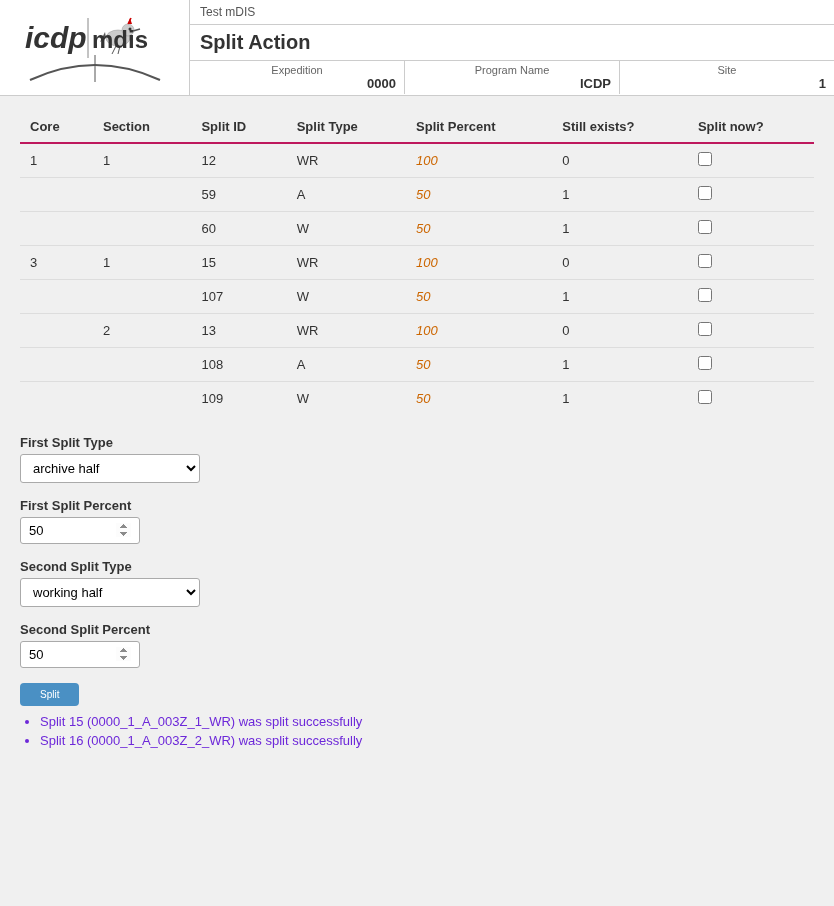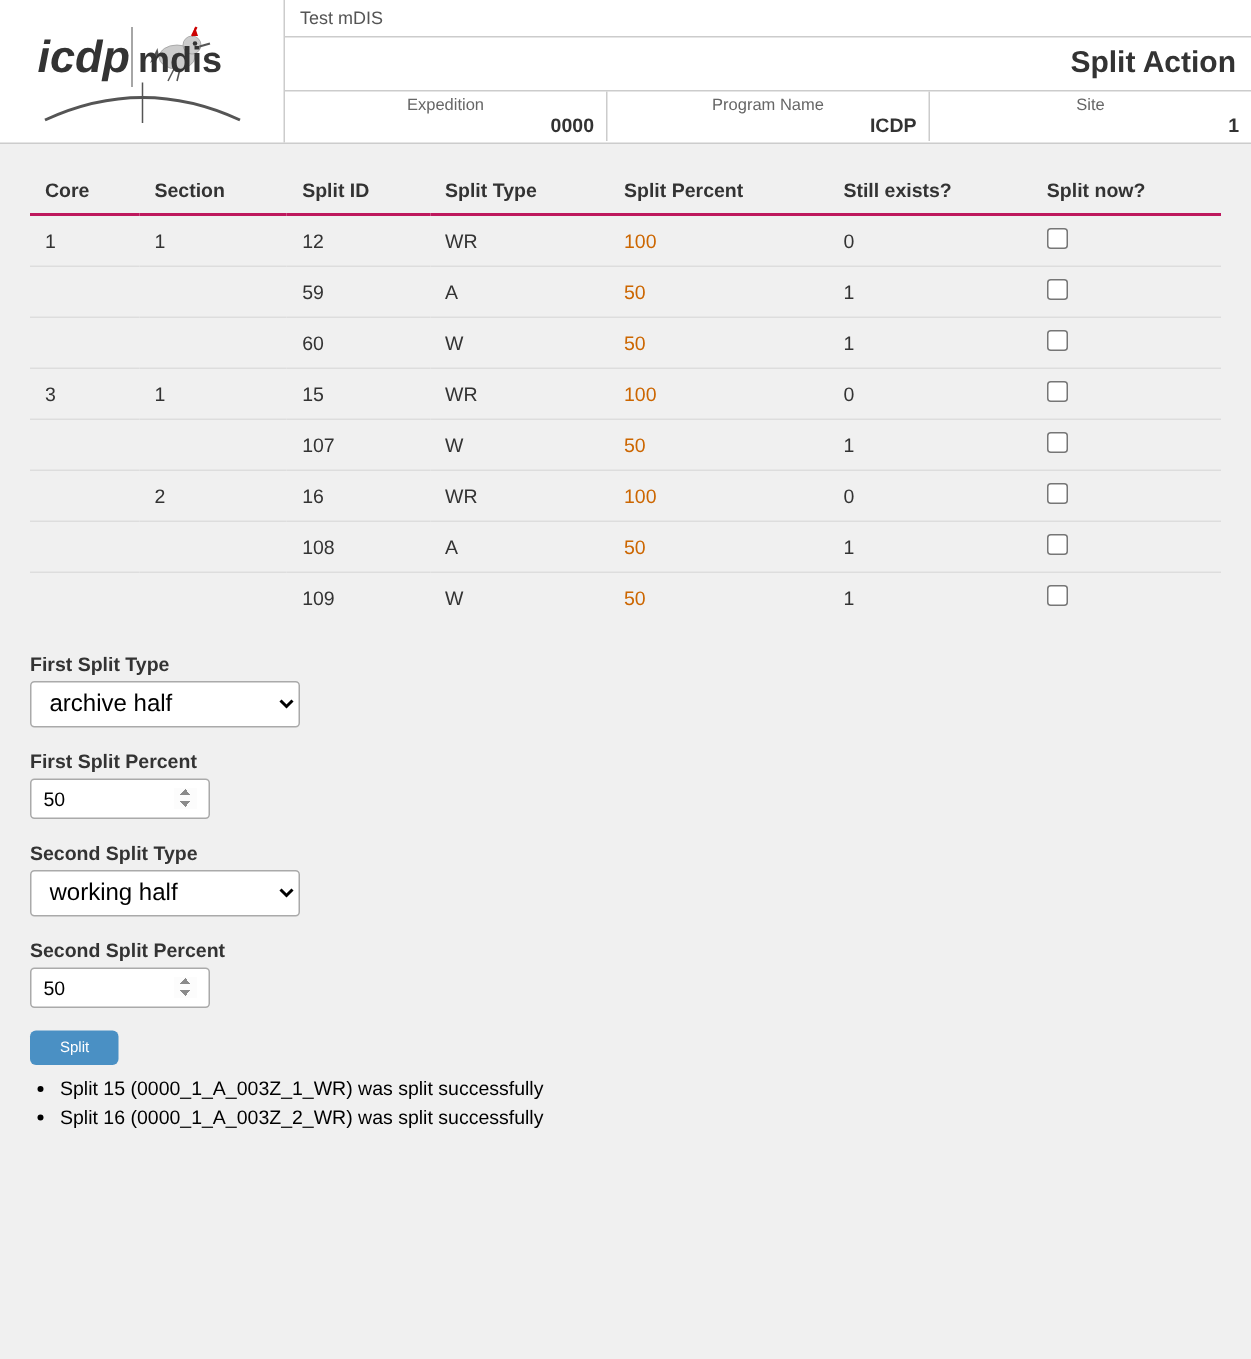--- a/index.html
+++ b/index.html
@@ -43,21 +43,20 @@
       padding: 5px 10px;
       font-size: 12px;
       color: #555;
       border-bottom: 1px solid #ccc;
     }
     .page-title {
       padding: 6px 10px;
       font-size: 20px;
       font-weight: bold;
       border-bottom: 1px solid #ccc;
-      text-align: right;
     }
     .meta-table {
       display: flex;
       border-top: none;
     }
     .meta-cell {
       flex: 1;
       border-right: 1px solid #ccc;
       padding: 3px 8px;
       text-align: center;
@@ -98,20 +97,21 @@
       vertical-align: middle;
     }
     .data-table tr.row-data {
       border-bottom: 1px solid #ddd;
     }
     .data-table tr.row-data:last-child {
       border-bottom: none;
     }
     .split-percent {
       color: #cc6600;
+      font-style: italic;
     }
     .checkbox-cell input[type="checkbox"] {
       width: 14px;
       height: 14px;
       cursor: pointer;
     }
     
     .form-section {
       display: flex;
       flex-wrap: wrap;
@@ -124,21 +124,21 @@
       flex-direction: column;
       gap: 4px;
     }
     .form-group label {
       font-weight: bold;
       font-size: 13px;
     }
     .form-group select {
       width: 180px;
       padding: 5px 8px;
-      font-size: 16px;
+      font-size: 13px;
       border: 1px solid #aaa;
       background: #fff;
       border-radius: 3px;
       cursor: pointer;
     }
     .form-group input[type="number"] {
       width: 120px;
       padding: 5px 8px;
       font-size: 13px;
       border: 1px solid #aaa;
@@ -159,21 +159,21 @@
     
     .messages {
       font-size: 13px;
     }
     .messages ul {
       list-style: disc;
       padding-left: 20px;
     }
     .messages li {
       margin-bottom: 4px;
-      color: #000000;
+      color: #6d28d9;
     }
     
     input[type=number]::-webkit-inner-spin-button,
     input[type=number]::-webkit-outer-spin-button {
       opacity: 1;
     }
   </style>
 </head>
 <body>
 
@@ -296,21 +296,21 @@
             <td></td>
             <td>107</td>
             <td>W</td>
             <td class="split-percent">50</td>
             <td>1</td>
             <td class="checkbox-cell"><input type="checkbox" style=""></td>
           </tr>
           <tr class="row-data">
             <td></td>
             <td>2</td>
-            <td>16</td>
+            <td>13</td>
             <td>WR</td>
             <td class="split-percent">100</td>
             <td>0</td>
             <td class="checkbox-cell"><input type="checkbox" style=""></td>
           </tr>
           <tr class="row-data">
             <td></td>
             <td></td>
             <td>108</td>
             <td>A</td>

